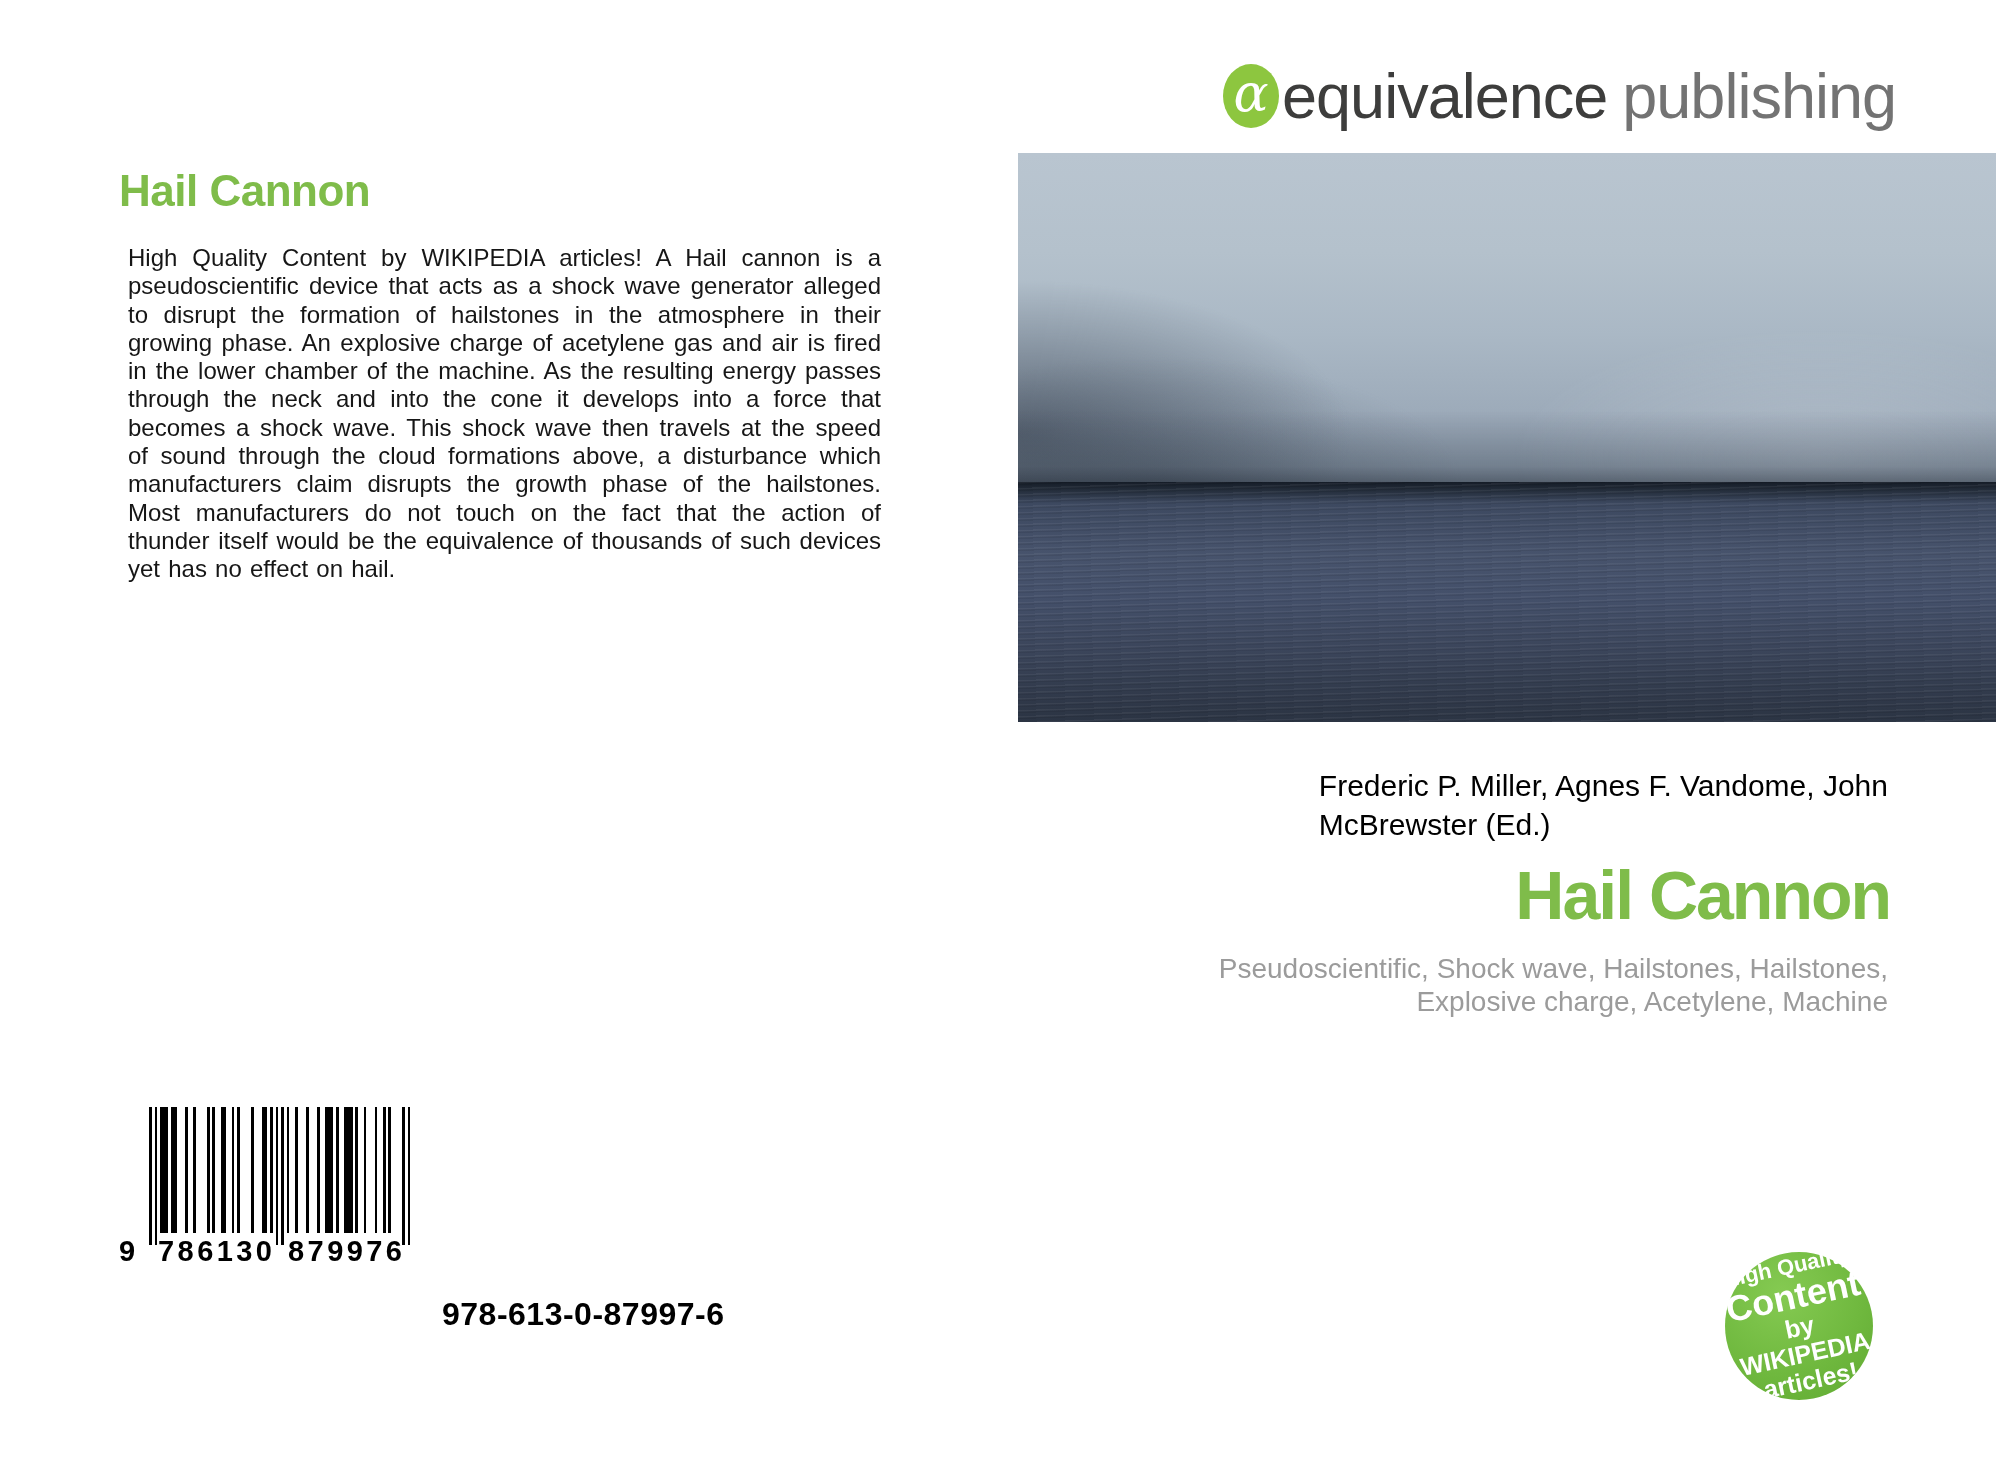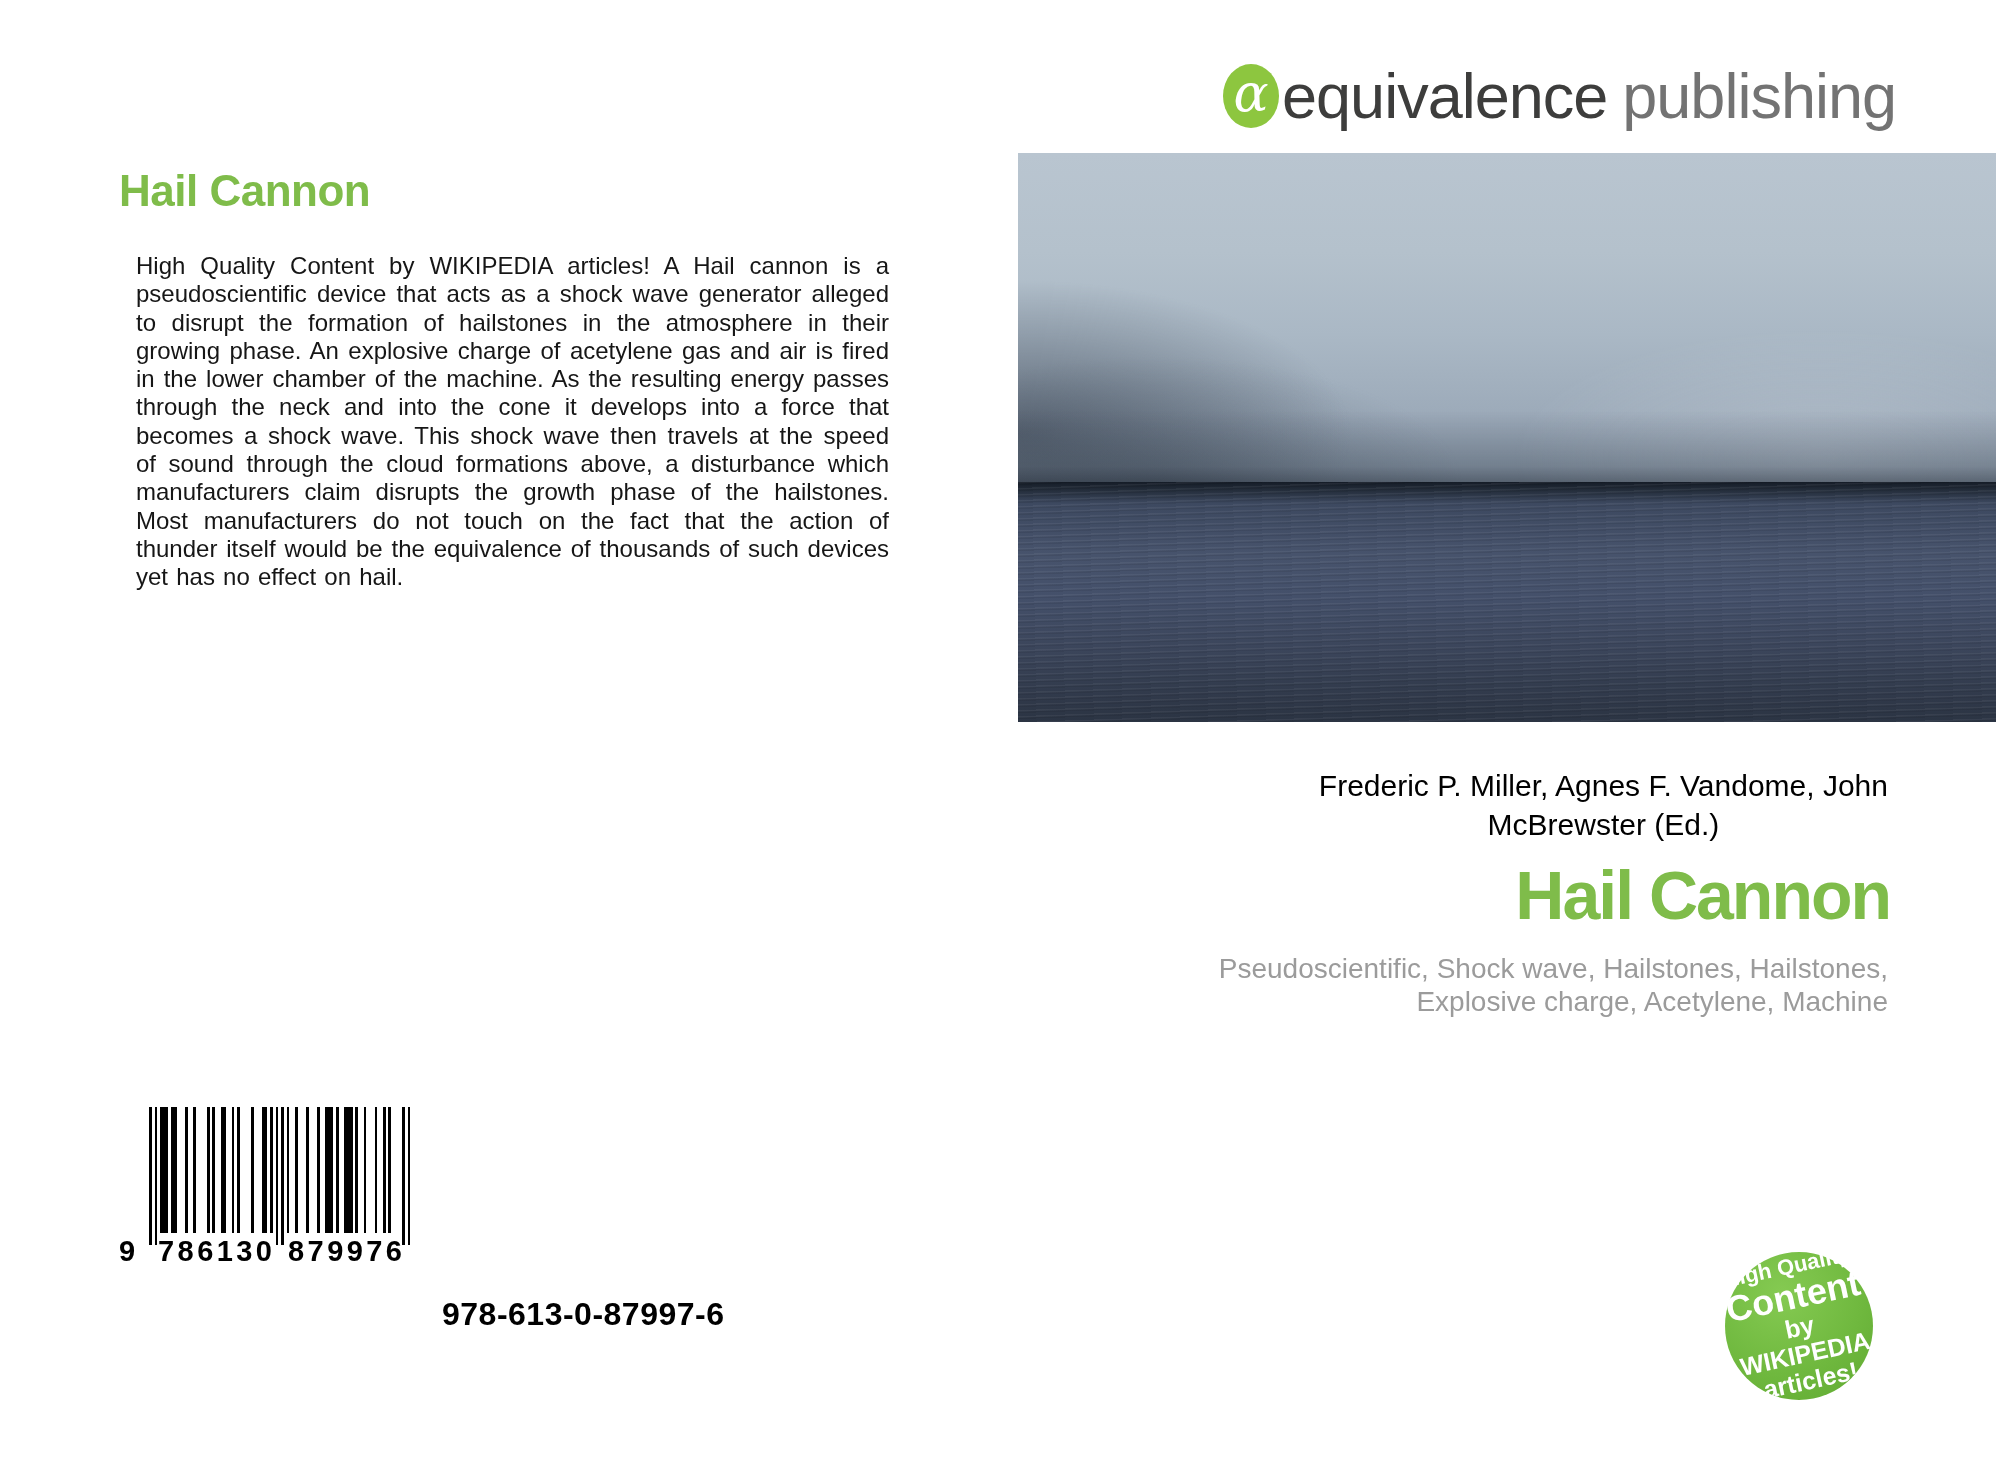--- a/index.html
+++ b/index.html
@@ -43,28 +43,28 @@
       repeating-linear-gradient(178deg, rgba(255,255,255,0.05) 0px 1px, rgba(0,0,0,0.07) 2px 3px, rgba(0,0,0,0) 3px 6px),
       linear-gradient(180deg, #151c27 0%, #222b38 3%, #3d4960 9%, #47536c 30%, #44506a 48%, #3a4459 72%, #30394a 90%, #2b3443 100%);
   }
 
   
   .back-title {
     position:absolute; left:119px; top:166px; margin:0;
     font-size:44px; font-weight:700; letter-spacing:-0.5px; color:#7fbc4a;
   }
   .back-blurb {
-    position:absolute; left:120px; top:236px; width:753px; margin:16px;
+    position:absolute; left:120px; top:236px; width:753px; margin:8px;
     font-size:24px; line-height:28.3px; color:#161616;
     text-align:justify; word-spacing:1.5px;
   }
 
   
   .authors {
-    position:absolute; right:112px; top:766px; text-align:center;
+    position:absolute; right:112px; top:766px; text-align:left;
     font-size:30px; line-height:39px; color:#000000; font-weight:400;
   }
   .front-title {
     position:absolute; right:110px; top:856px; margin:0; text-align:right;
     font-size:68px; font-weight:700; letter-spacing:-2px; color:#7fbc4a; line-height:1.15;
   }
   .front-subtitle {
     position:absolute; right:112px; top:952px; text-align:right;
     font-size:28px; line-height:33px; color:#9b9b9b; font-weight:400;
   }

